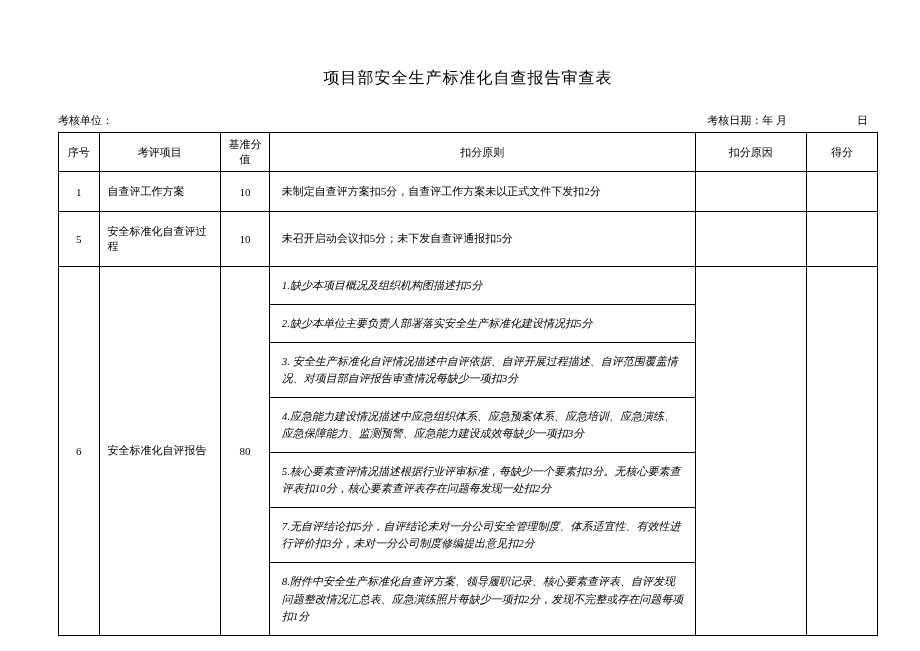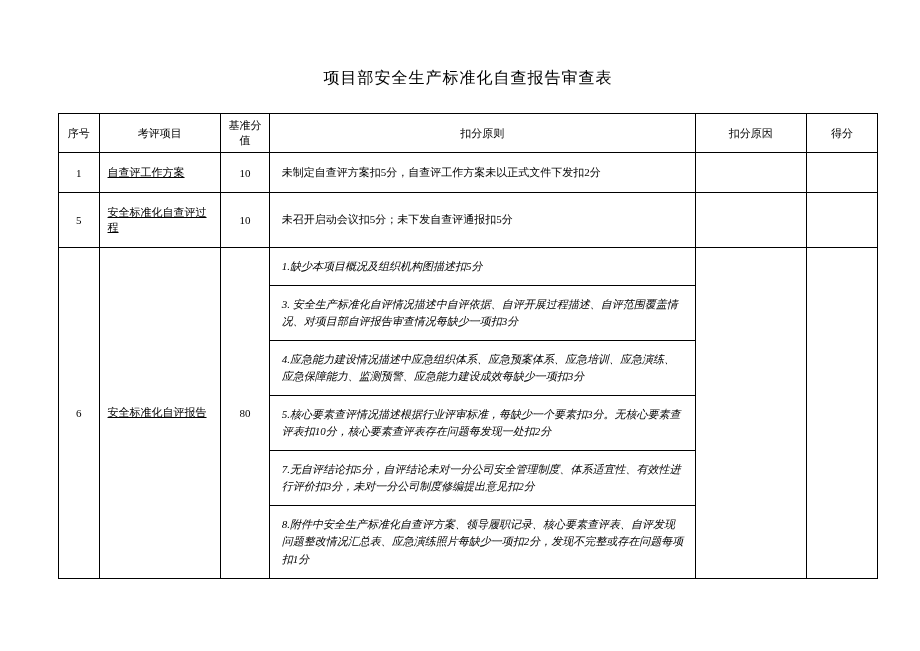--- a/index.html
+++ b/index.html
@@ -58,41 +58,49 @@
   .col-rule  { width: 420px; }
   .col-reason{ width: 110px; }
   .col-score { width: 70px; }
 
   td.center { text-align: center; }
   td .celltext {
     padding: 6px 6px 6px 8px;
     line-height: 1.55;
     text-align: left;
   }
-  td.item-cell { padding-left: 4px; text-align: left; text-decoration: underline; }
+  td.item-cell { padding-left: 4px; text-align: left; }
   td.item-cell .itemtext { padding: 8px 4px; display:block; }
 
   .inner-rules {
     width: 100%;
     border-collapse: collapse;
   }
   .inner-rules td {
     border: none;
     border-top: 1px solid #000;
     font-style: italic;
   }
   .inner-rules tr:first-child td { border-top: none; }
 </style>
 </head>
 <body>
 
 <div class="page">
 
   <div class="title">项目部安全生产标准化自查报告审查表</div>
 
+  <div class="meta-row">
+    <div class="meta-left">
+      <span class="label-text">考核单位：</span>
+    </div>
+    <div class="meta-right">
+      <span>考核日期：</span><span>年 月</span><span class="gap"></span><span>日</span><span class="gap2"></span>
+    </div>
+  </div>
 
   <table>
     <colgroup>
       <col class="col-seq">
         <col class="col-item">
         <col class="col-base">
         <col class="col-rule">
         <col class="col-reason">
         <col class="col-score">
     </colgroup>
@@ -143,20 +151,25 @@
         <td style="padding:0">
           <table class="inner-rules">
             <tbody>
                 <tr>
                   <td>
                     <div class="celltext">1.缺少本项目概况及组织机构图描述扣5分</div>
                   </td>
                 </tr>
             <tr>
                   <td>
+                    <div class="celltext">2.缺少本单位主要负责人部署落实安全生产标准化建设情况扣5分</div>
+                  </td>
+                </tr>
+            <tr>
+                  <td>
                     <div class="celltext">3. 安全生产标准化自评情况描述中自评依据、自评开展过程描述、自评范围覆盖情况、对项目部自评报告审查情况每缺少一项扣3分</div>
                   </td>
                 </tr>
             <tr>
                   <td>
                     <div class="celltext">4.应急能力建设情况描述中应急组织体系、应急预案体系、应急培训、应急演练、应急保障能力、监测预警、应急能力建设成效每缺少一项扣3分</div>
                   </td>
                 </tr>
             <tr>
                   <td>

